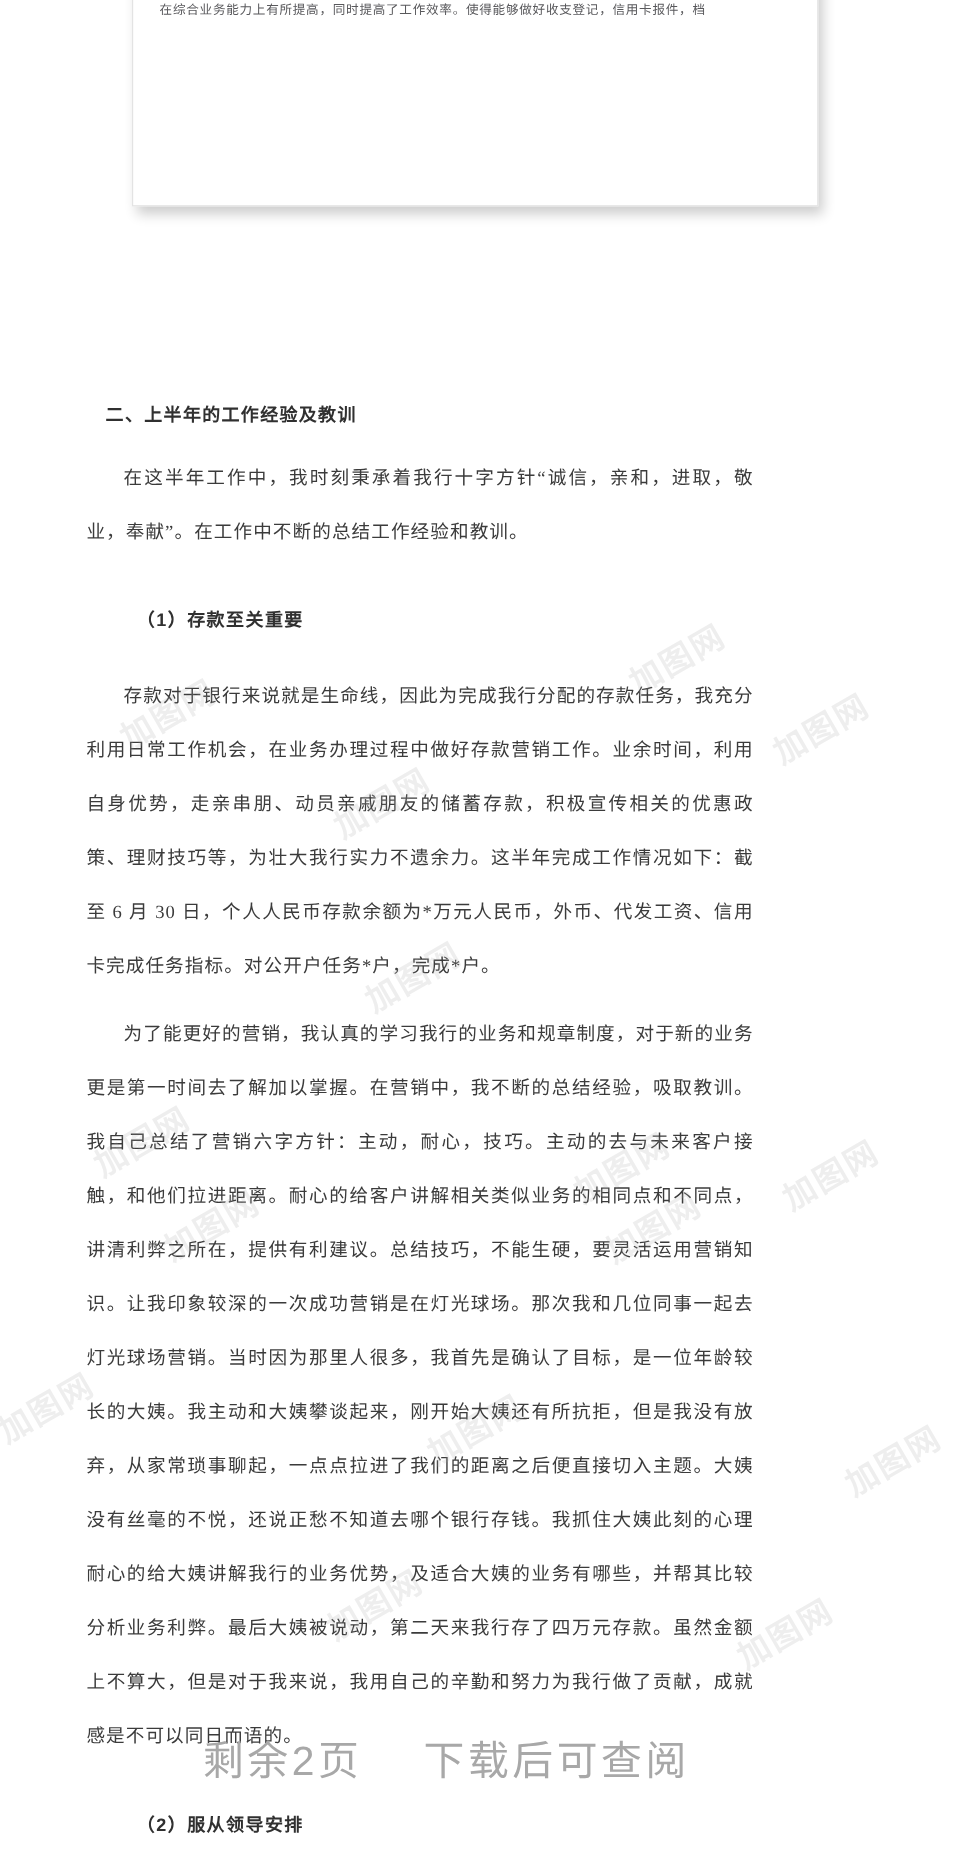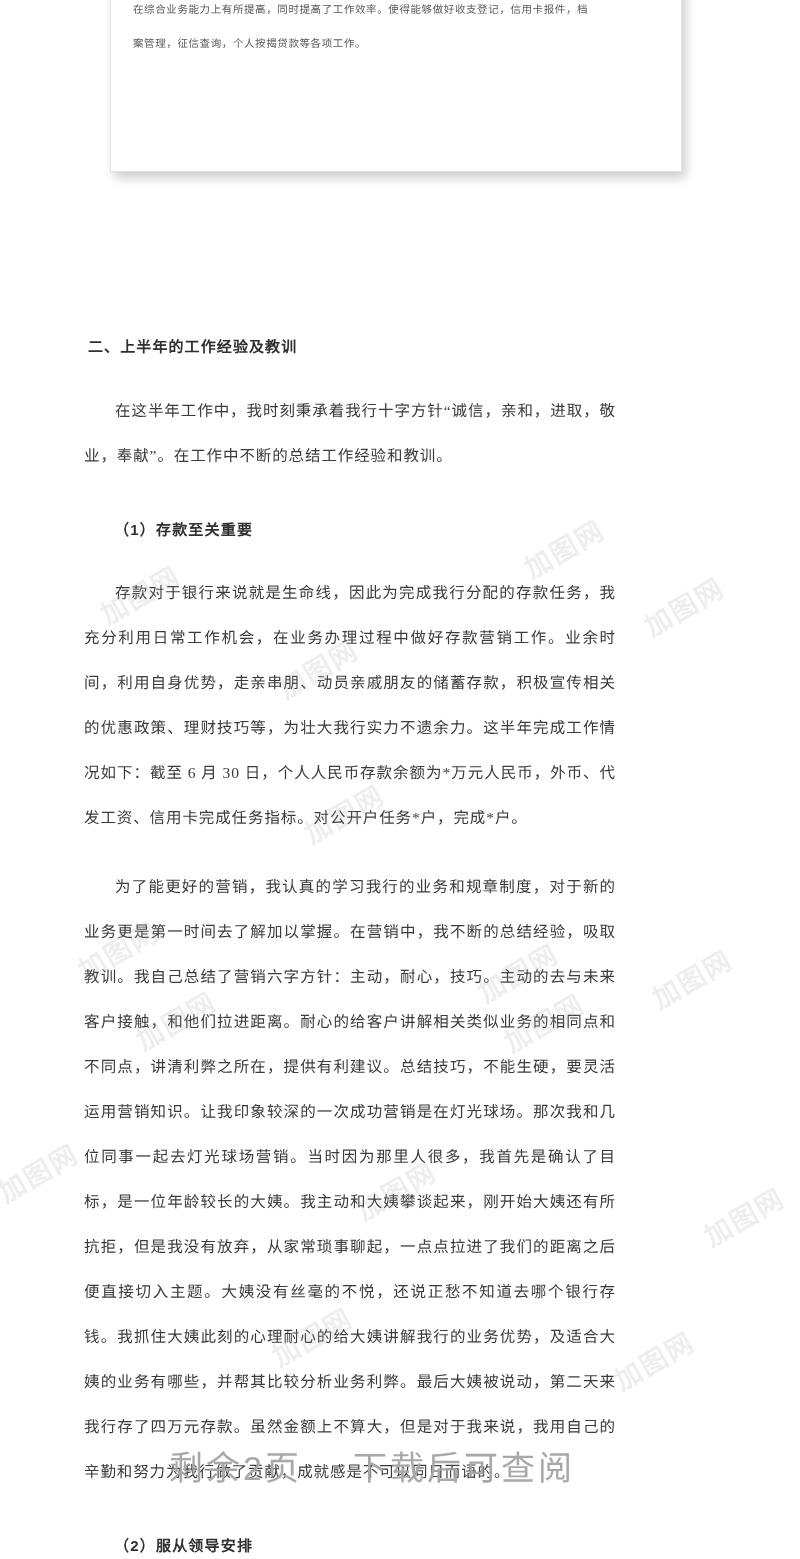--- a/index.html
+++ b/index.html
@@ -75,21 +75,21 @@
     margin: 12px;
     padding: 16px 52px 4px 74px;
     line-height: 36px;
   }
 
   .para {
     font-size: 15.5px;
     color: #3b3b3b;
     letter-spacing: 0.9px;
     line-height: 45px;
-    margin: 12px;
+    margin: 0;
     padding: 6px 44px 6px 44px;
     text-indent: 31px;
     text-align: justify;
     text-justify: inter-ideograph;
   }
 
   
   .wm {
     position: absolute;
     font-family: "Liberation Sans", "DejaVu Sans", sans-serif;
@@ -117,21 +117,20 @@
     line-height: 56px;
   }
   .footer .gap { display: inline-block; width: 26px; }
 </style>
 </head>
 <body>
 
 <div class="page-card">
   <div class="page-card-inner">
     <div class="card-line first">在综合业务能力上有所提高，同时提高了工作效率。使得能够做好收支登记，信用卡报件，档</div>
-    <div class="card-line">案管理，征信查询，个人按揭贷款等各项工作。</div>
   </div>
 </div>
 
 <div class="doc-body">
 
   <h2 class="h2">二、上半年的工作经验及教训</h2>
 
   <p class="para">在这半年工作中，我时刻秉承着我行十字方针“诚信，亲和，进取，敬业，奉献”。在工作中不断的总结工作经验和教训。</p>
 
   <h3 class="h3">（1）存款至关重要</h3>

